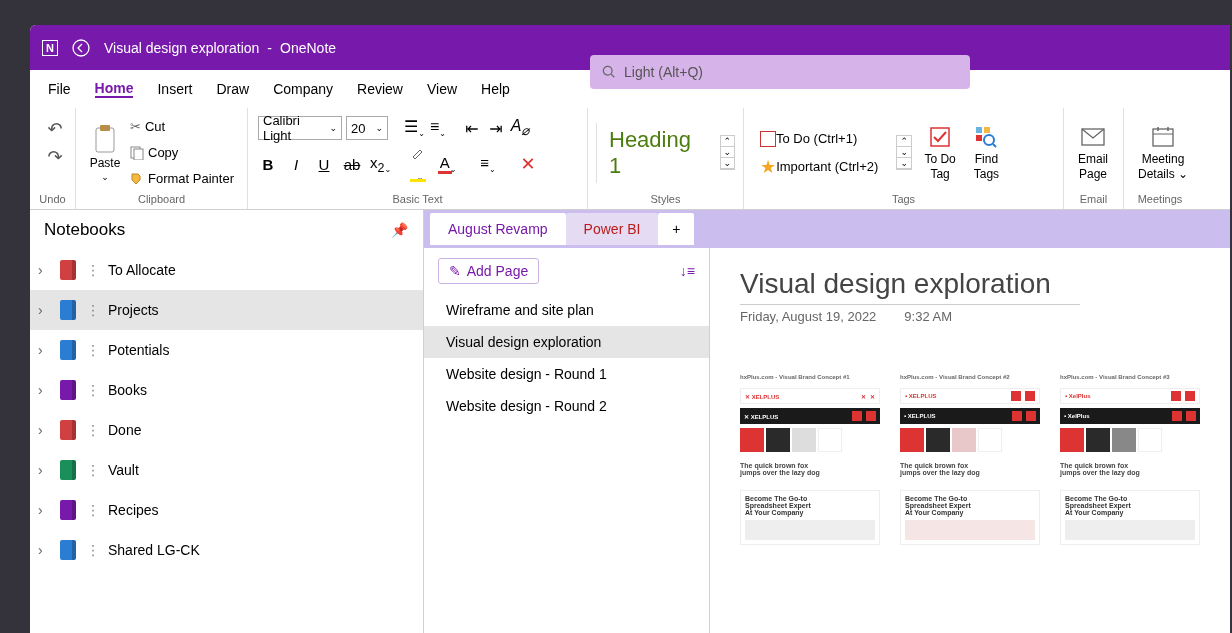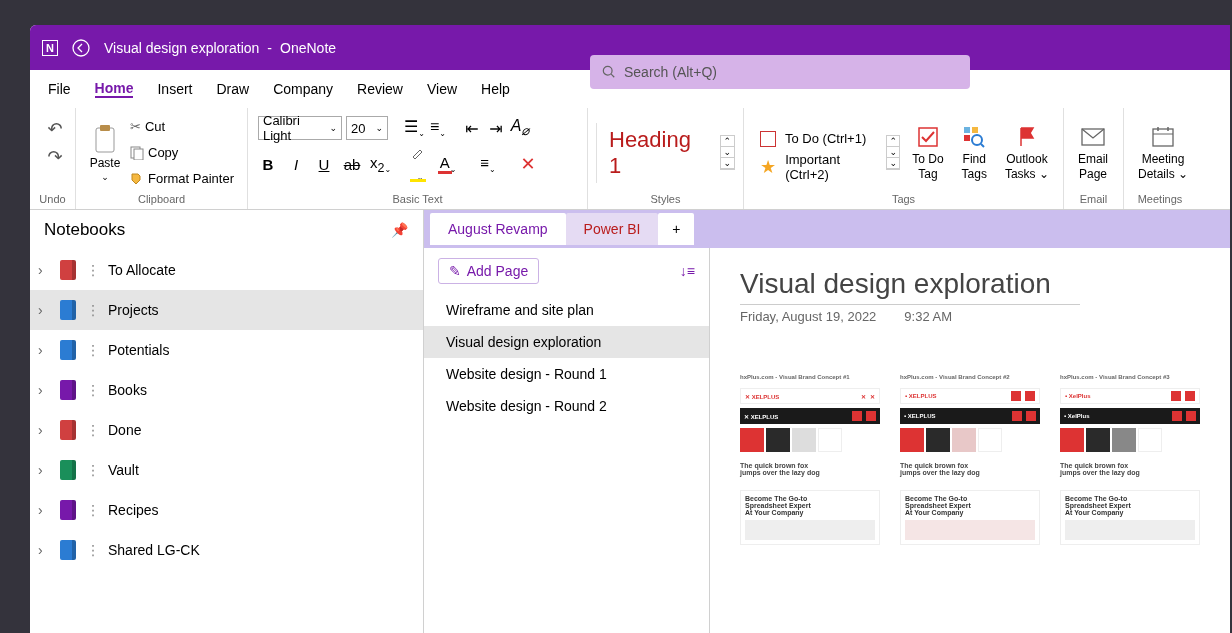--- a/index.html
+++ b/index.html
@@ -26,25 +26,25 @@
   .clip-col { display: flex; gap: 2px; }
   .paste-btn { display: flex; flex-direction: column; align-items: center; font-size: 12px; width: 42px; gap: 2px;}
   .clip-side { display: flex; flex-direction: column; gap: 2px; font-size: 13px; }
   .clip-side div { display: flex; align-items: center; gap: 4px; height: 24px; padding: 0 2px;}
 
   .font-row { display: flex; align-items: center; gap: 4px; }
   .font-sel { border: 1px solid #aaa; font-size: 13px; height: 24px; padding: 2px 4px; display: flex; align-items: center; }
   .fmt-row { display: flex; gap: 8px; align-items: center; margin-top: 6px; font-size: 15px; }
   .fmt-btn { width: 20px; text-align: center; }
 
-  .styles-list { display: flex; flex-direction: column; color: #b91c1c; font-size: 22px; font-family: "Calibri Light", sans-serif; gap: 2px; padding: 4px 12px; border-left:1px solid #e0e0e0; }
+  .styles-list { display: flex; flex-direction: column; color: #4d7c0f; font-size: 22px; font-family: "Calibri Light", sans-serif; gap: 2px; padding: 4px 12px; border-left:1px solid #e0e0e0; }
   .spin-col { width: 16px; display: flex; flex-direction: column; border: 1px solid #ccc; margin-left: 4px;}
   .spin-col div { font-size: 9px; text-align: center; flex:1; border-bottom:1px solid #ccc;}
 
-  .tag-item { display: flex; align-items: center; gap: 9px; font-size: 13px; height: 26px; }
+  .tag-item { display: flex; align-items: center; gap: 0; font-size: 13px; height: 26px; }
   .check-sq { width: 16px; height: 16px; border: 1.5px solid #c33; }
   .star { color: #f5a623; font-size: 18px; }
 
   .big-btn { display: flex; flex-direction: column; align-items: center; font-size: 12px; gap: 2px; padding: 0 6px; text-align:center; line-height:1.2;}
   .big-ico { font-size: 22px; height: 26px; display: flex; align-items: center; justify-content: center; color:#555;}
 
   
   .body-area { display: flex; height: 430px; }
   .nb-panel { width: 400px; border-right: 1px solid #d0d0d0; }
   .nb-header { font-size: 17px; padding: 10px 14px; font-weight: 500; display:flex; justify-content:space-between; align-items:center;}
@@ -99,21 +99,21 @@
       <span>Visual design exploration</span>
       <span>-</span>
       <span>OneNote</span>
     </span>
   </div>
   <div class="search-box">
     <svg width="14" height="14" viewBox="0 0 16 16" style="margin-right:8px;">
         <circle cx="6.5" cy="6.5" r="5" fill="none" stroke="#666" stroke-width="1.4"></circle>
         <line x1="10.5" y1="10.5" x2="14" y2="14" stroke="#666" stroke-width="1.4"></line>
       </svg>
-    <span>Search (Alt+Q)</span>
+    <span>Light (Alt+Q)</span>
   </div>
 
   <div class="menu">
     <span class="item">File</span>
     <span class="item active">Home</span>
     <span class="item">Insert</span>
     <span class="item">Draw</span>
     <span class="item">Company</span>
     <span class="item">Review</span>
     <span class="item">View</span>
@@ -252,29 +252,20 @@
                 <rect x="1" y="1" width="6" height="6" fill="#6bb3e0"></rect>
                 <rect x="9" y="1" width="6" height="6" fill="#f5b840"></rect>
                 <rect x="1" y="9" width="6" height="6" fill="#d33"></rect>
                 <circle cx="14" cy="14" r="5" fill="none" stroke="#2b7cd3" stroke-width="2"></circle>
                 <line x1="18" y1="18" x2="21" y2="21" stroke="#2b7cd3" stroke-width="2"></line>
               </svg>
             </span>
           <span style="white-space:pre;">Find
 Tags</span>
         </div>
-        <div class="big-btn">
-          <span class="big-ico">
-              <svg width="22" height="22" viewBox="0 0 22 22">
-                <path d="M5 2 L5 20 M5 2 L17 2 L14 7 L17 12 L5 12" stroke="#d33" fill="#d33" stroke-width="1.5"></path>
-              </svg>
-            </span>
-          <span style="white-space:pre;">Outlook
-Tasks ⌄</span>
-        </div>
       </div>
       <div class="group-label">Tags</div>
     </div>
 
     <div class="group" style="width:60px;">
       <div class="group-content">
           <div class="big-btn">
         <span class="big-ico">
               <svg width="24" height="18" viewBox="0 0 24 18">
                 <rect x="1" y="1" width="22" height="16" fill="none" stroke="#666" stroke-width="1.3"></rect>

